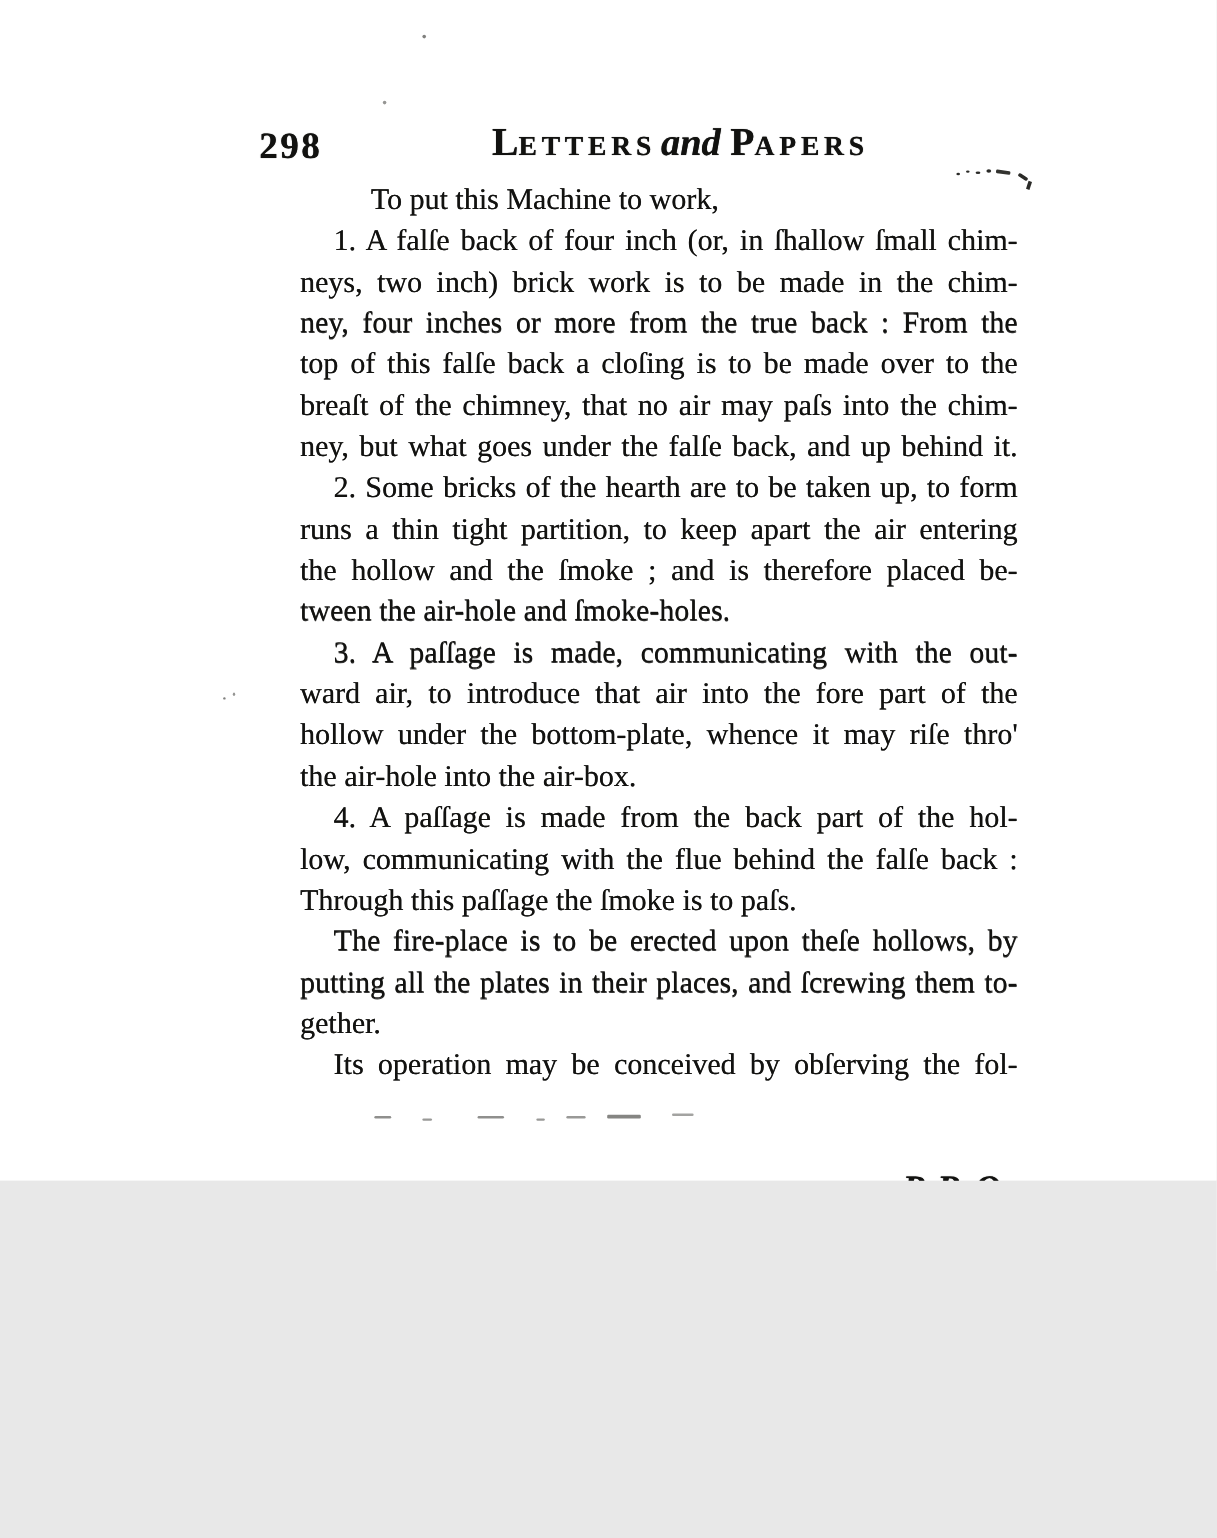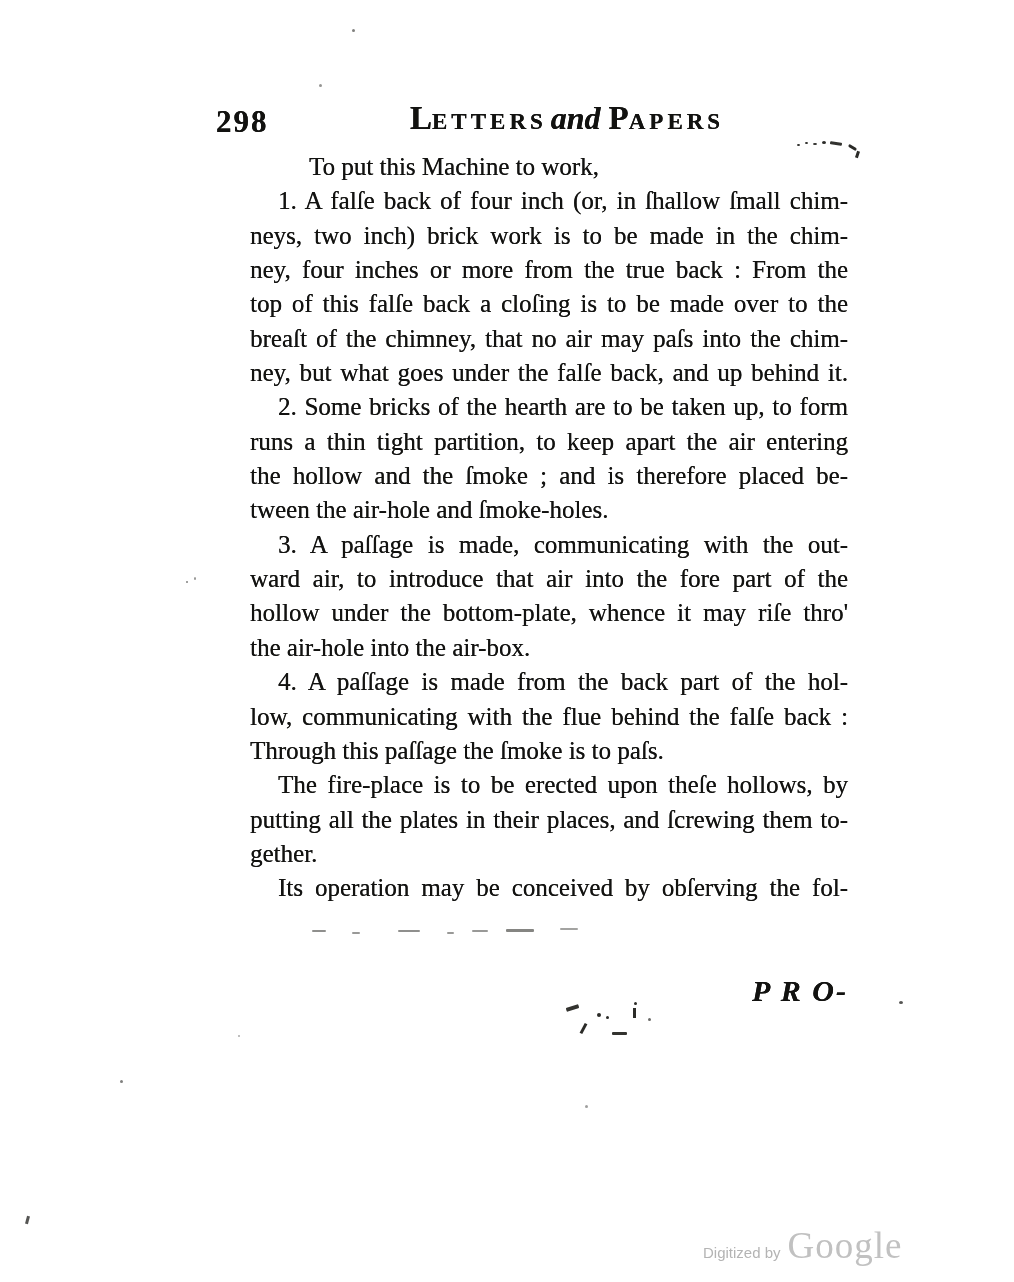--- a/index.html
+++ b/index.html
@@ -1,17 +1,17 @@
 <!DOCTYPE html>
 <html><head>
 <meta charset="utf-8">
 <style>
   html,body { margin:0; padding:0; background:#e8e8e8; }
   .page {
-    position:relative; width:1014px; height:1282px; background:#ffffff;
+    position:relative; width:1014px; height:984px; background:#ffffff;
     font-family:"Liberation Serif","DejaVu Serif",serif; color:#121210;
     overflow:hidden; margin:0 auto;
   }
   
   .pagenum {
     position:absolute; left:216px; top:104px;
     font-size:31px; font-weight:bold; letter-spacing:2px;
     text-shadow:0 0 .6px #121210;
   }
   .runhead {

